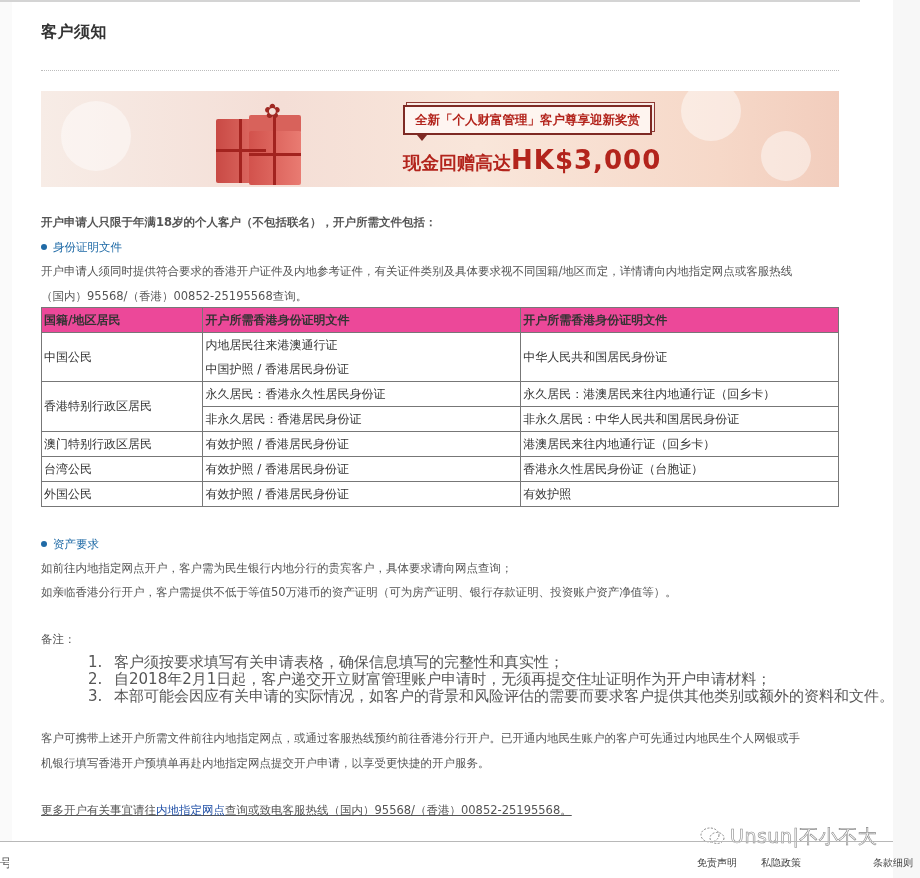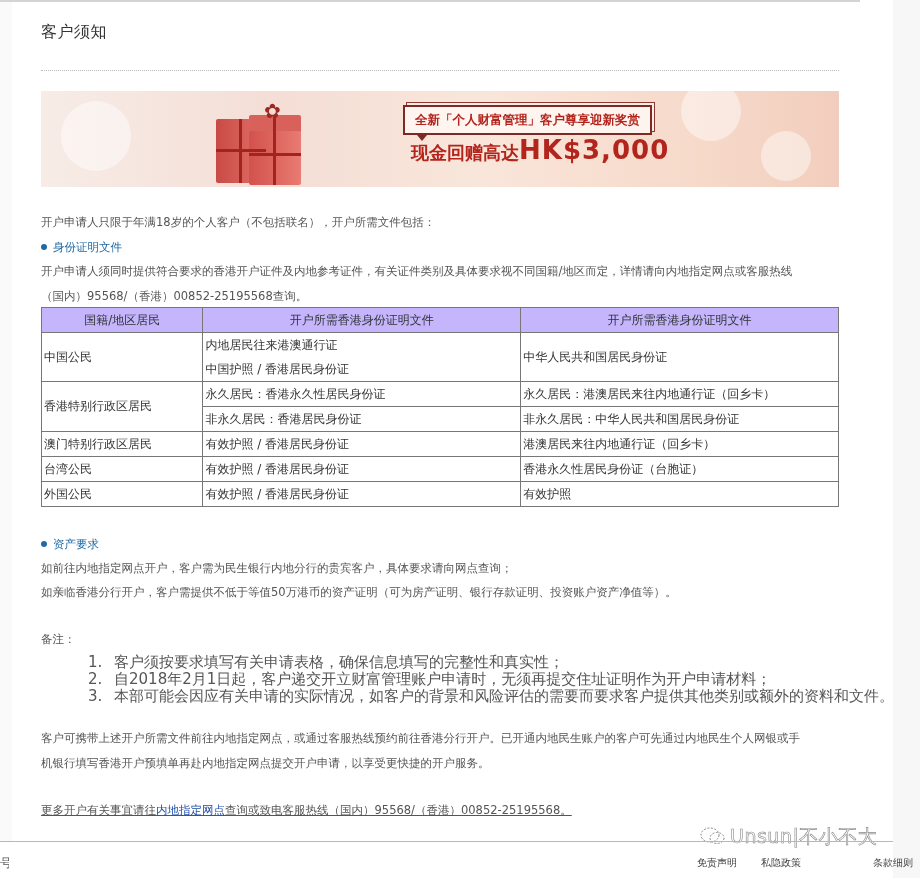--- a/index.html
+++ b/index.html
@@ -8,21 +8,21 @@
     background: #ffffff;
     font-family: "DejaVu Sans", "Liberation Sans", sans-serif;
     color: #555555;
   }
   .top-rule { position: absolute; left: 0; top: 0; width: 860px; height: 2px; background: #d4d4d4; }
   .right-gutter { position: absolute; left: 893px; top: 0; width: 27px; height: 878px; background: #f7f7f7; }
   .left-gutter { position: absolute; left: 0; top: 2px; width: 12px; height: 840px; background: #fafafa; }
 
   .page-title {
     position: absolute; left: 41px; top: 22px;
-    font-size: 16px; color: #333333; font-weight: normal; letter-spacing: 0.5px;
+    font-size: 16px; color: #333333; font-weight: bold; letter-spacing: 0.5px;
   }
   .dotted-rule {
     position: absolute; left: 41px; top: 70px; width: 798px; height: 0;
     border-top: 1px dotted #bdbdbd;
   }
 
   
   .banner {
     position: absolute; left: 41px; top: 91px; width: 798px; height: 96px;
     background: linear-gradient(90deg, #f7ece6 0%, #f4ded6 30%, #f9e6da 55%, #f6d8c8 85%, #f2cdbd 100%);
@@ -41,38 +41,38 @@
     border: 2px solid #7e2a24; background: rgba(255,248,244,0.85);
     color: #b3241c; font-size: 12.5px; font-weight: bold; line-height: 26px;
     box-shadow: 3px -3px 0 -1px #f8ece6, 3px -3px 0 0 #8e3a34;
   }
   .promo-tail {
     position: absolute; left: 376px; top: 44px; width: 0; height: 0;
     border-left: 5px solid transparent; border-right: 5px solid transparent;
     border-top: 6px solid #7e2a24;
   }
   .promo-main {
-    position: absolute; left: 362px; top: 44px;
-    color: #b3241c; font-weight: bold; white-space: nowrap; margin-left: 8px;
+    position: absolute; left: 362px; top: 54px;
+    color: #b3241c; font-weight: bold; white-space: nowrap;
   }
   .promo-main .cn { font-size: 18px; vertical-align: baseline; }
   .promo-main .amt { font-size: 26px; letter-spacing: 1px; font-family: "DejaVu Sans", sans-serif; }
 
   
   .text { position: absolute; left: 41px; font-size: 11.5px; color: #555555; white-space: nowrap; }
   .bullet-heading { position: absolute; left: 41px; font-size: 11.5px; color: #1f6aa6; white-space: nowrap; }
   .bullet-dot { display: inline-block; width: 6px; height: 6px; border-radius: 50%; background: #1f6aa6; margin-right: 6px; vertical-align: middle; position: relative; top: -1px; }
 
   
   table.docs {
     position: absolute; left: 41px; top: 307px; width: 798px;
     border-collapse: collapse; font-size: 12px; color: #333333;
   }
   table.docs th, table.docs td { border: 1px solid #777777; padding: 0 2px; text-align: left; }
-  table.docs th { background: #c4b5fd; font-weight: normal; text-align: center; height: 24px; color: #333; }
+  table.docs th { background: #ec4899; font-weight: bold; height: 24px; color: #333; }
   table.docs td { height: 24px; vertical-align: middle; }
   table.docs td.multi div { height: 24px; line-height: 24px; }
   .col1 { width: 157px; } .col2 { width: 314px; } .col3 { width: 314px; }
 
   
   .note-item { position: absolute; left: 88px; font-size: 15px; color: #555; white-space: nowrap; }
   .note-num { display: inline-block; width: 26px; }
 
   .link { color: #1f4fa6; }
 
@@ -109,21 +109,21 @@
     <div class="ribbon-h" style="left:208px;top:62px;width:52px;"></div>
     <div class="bow" style="left:223px;top:10px;">✿</div>
   </div>
   <div class="promo-box">全新「个人财富管理」客户尊享迎新奖赏</div>
   <div class="promo-tail"></div>
   <div class="promo-main">
     <span class="cn">现金回赠高达</span><span class="amt">HK$3,000</span>
   </div>
 </div>
 
-<div class="text" style="top:215px;">开户申请人只限于年满18岁的个人客户（不包括联名），开户所需文件包括：</div>
+<div class="text" style="top:215px;font-weight:bold;">开户申请人只限于年满18岁的个人客户（不包括联名），开户所需文件包括：</div>
 
 <div class="bullet-heading" style="top:240px;">
   <span class="bullet-dot"></span><span>身份证明文件</span>
 </div>
 <div class="text" style="top:264px;">开户申请人须同时提供符合要求的香港开户证件及内地参考证件，有关证件类别及具体要求视不同国籍/地区而定，详情请向内地指定网点或客服热线</div>
 <div class="text" style="top:289px;">（国内）95568/（香港）00852-25195568查询。</div>
 
 <table class="docs">
   <thead>
     <tr>

